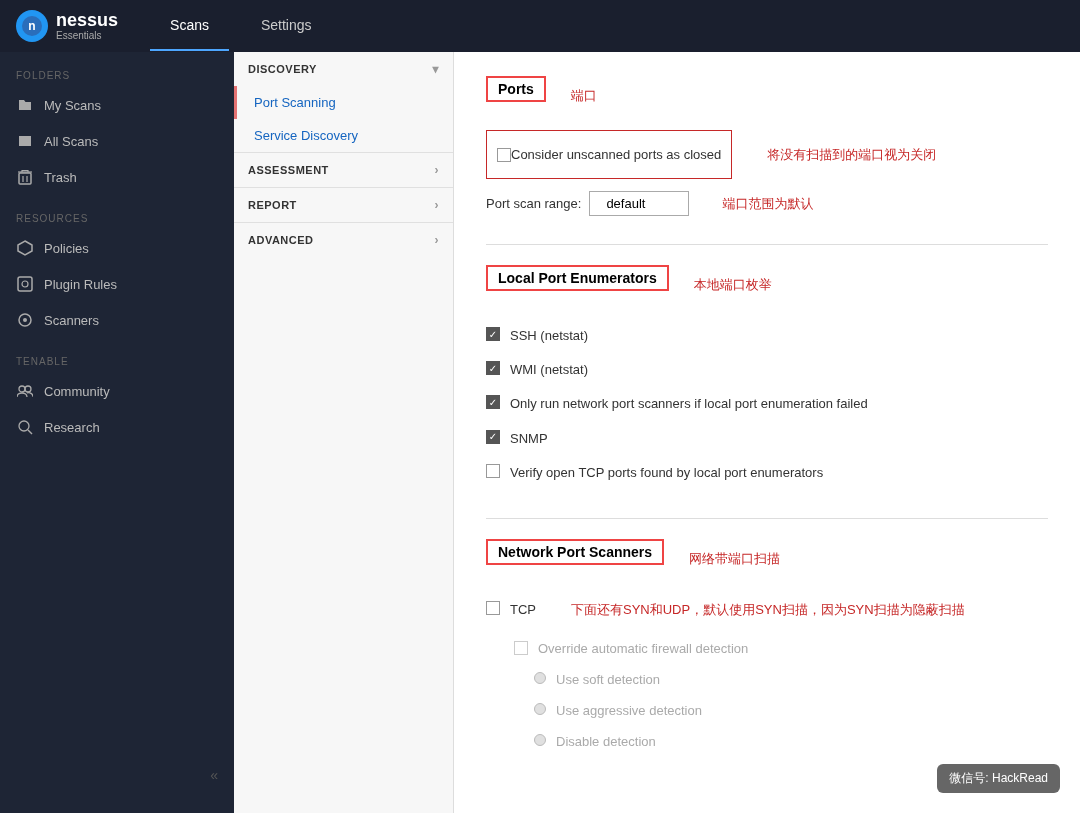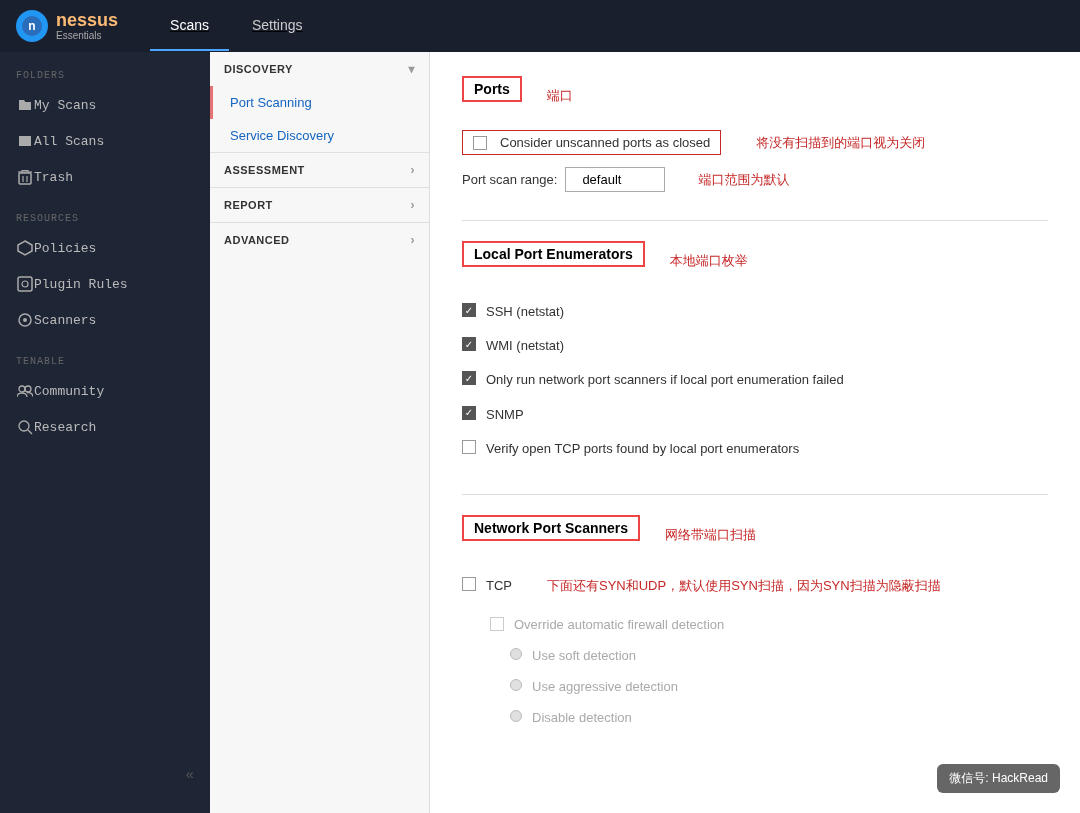--- a/index.html
+++ b/index.html
@@ -20,23 +20,23 @@
       gap: 8px;
       margin-right: 32px;
     }
     .logo-icon {
       width: 32px; height: 32px;
       background: #2196f3;
       border-radius: 50%;
       display: flex; align-items: center; justify-content: center;
       color: white; font-weight: bold; font-size: 14px;
     }
-    .logo-text { color: #fdba74; font-size: 18px; font-weight: bold; line-height: 1.1; }
+    .logo-text { color: #ffffff; font-size: 18px; font-weight: bold; line-height: 1.1; }
     .logo-sub { color: #aaa; font-size: 10px; }
-    .nav-tabs { display: flex; gap: 3px; text-decoration: underline; }
+    .nav-tabs { display: flex; gap: 12px; }
     .nav-tab {
       color: #ccc;
       padding: 16px 20px;
       cursor: pointer;
       font-size: 14px;
       border-bottom: 2px solid transparent;
     }
     .nav-tab.active {
       color: white;
       border-bottom: 2px solid #4da6ff;
@@ -44,40 +44,40 @@
 
     
     .main-layout {
       display: flex;
       flex: 1;
       overflow: hidden;
     }
 
     
     .sidebar {
-      width: 210px;
+      width: 234px;
       background: #1e2535;
       color: #ccc;
       flex-shrink: 0;
       display: flex;
       flex-direction: column;
       overflow-y: auto;
       padding-bottom: 20px;
-      font-family: Liberation Mono, monospace;
     }
     .sidebar-section-title {
       font-size: 10px;
       color: #666;
       letter-spacing: 1px;
       padding: 18px 16px 6px 16px;
       text-transform: uppercase;
     }
     .sidebar-item {
       display: flex;
       align-items: center;
+      gap: 10px;
       padding: 9px 16px;
       cursor: pointer;
       color: #bbb;
       font-size: 13px;
     }
     .sidebar-icon {
       width: 18px; height: 18px;
       display: flex; align-items: center; justify-content: center;
       flex-shrink: 0;
     }
@@ -188,24 +188,24 @@
     .radio-btn {
       width: 12px; height: 12px;
       border-radius: 50%;
       border: 1px solid #bbb;
       background: #e0e0e0;
       flex-shrink: 0;
     }
     .disabled-text { color: #aaa; font-size: 13px; }
     .consider-box {
       border: 1px solid #c62828;
-      padding: 4px 10px;
-      display: flex;
-      align-items: center;
-      gap: 13px;
+      padding: 16px 10px;
+      display: flex;
+      align-items: center;
+      gap: 0;
       justify-content: center;
     }
 
     
     .port-range-row {
       display: flex;
       align-items: center;
       gap: 8px;
       margin-top: 10px;
     }

